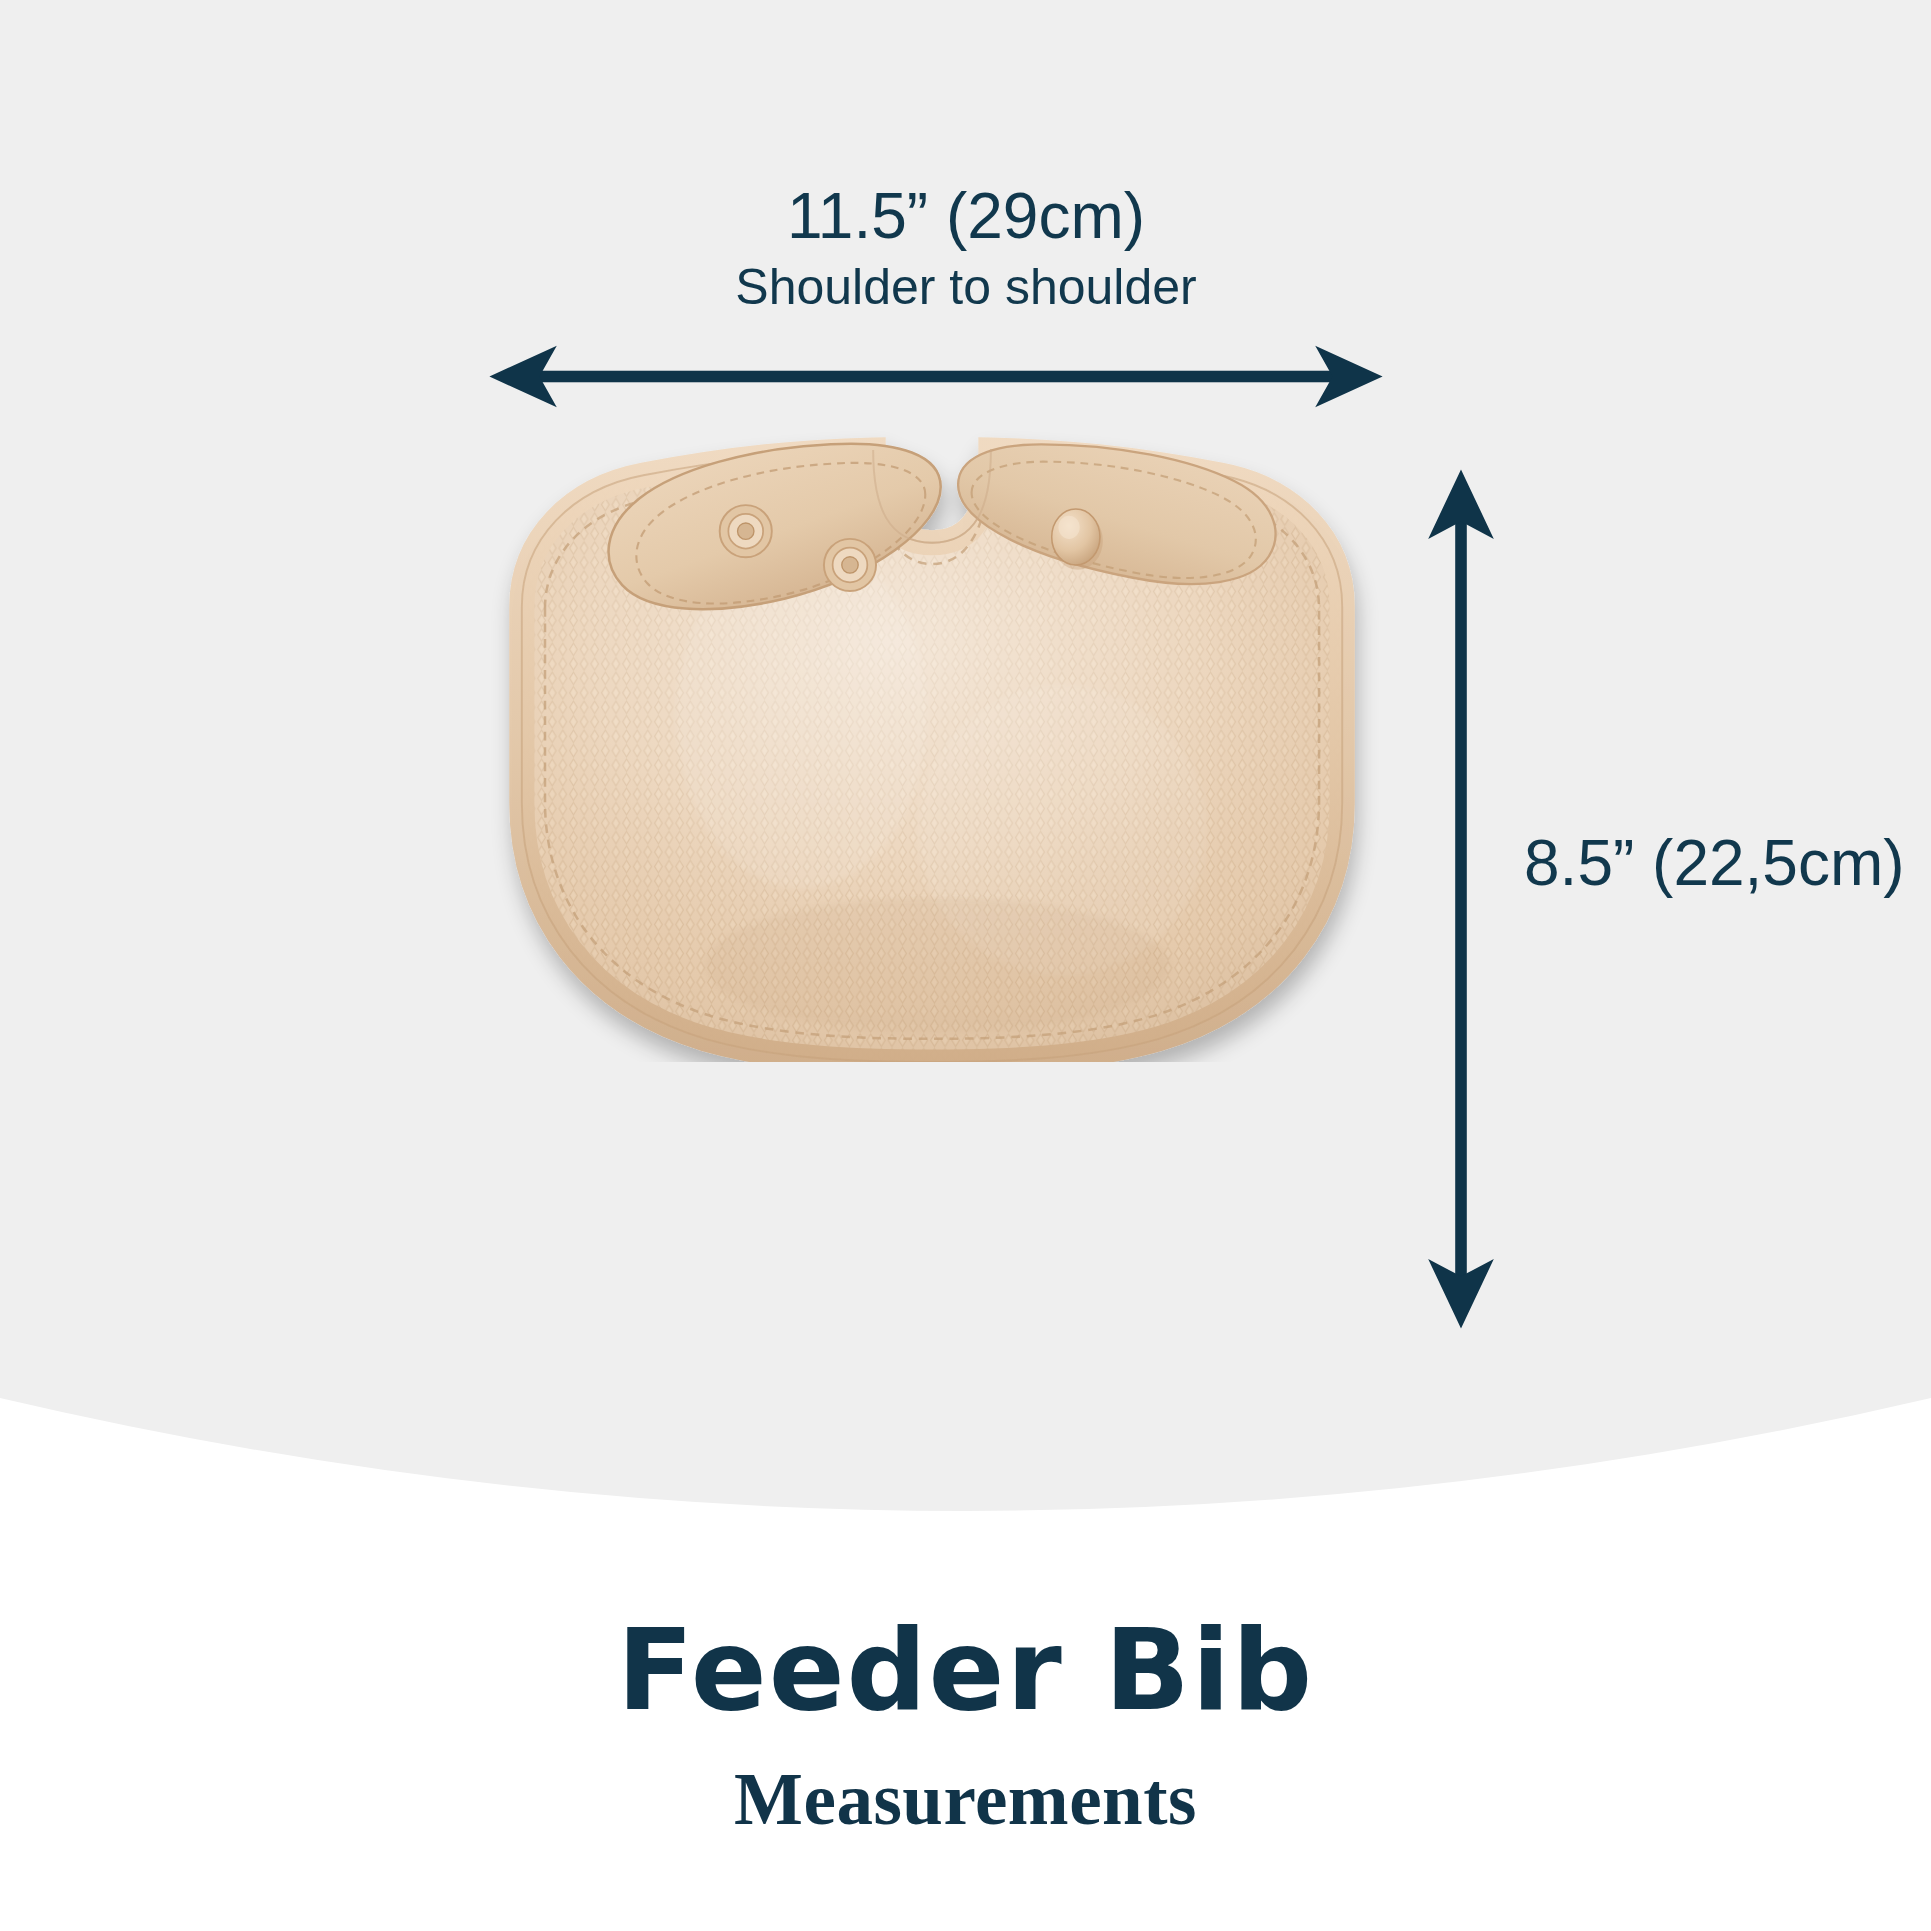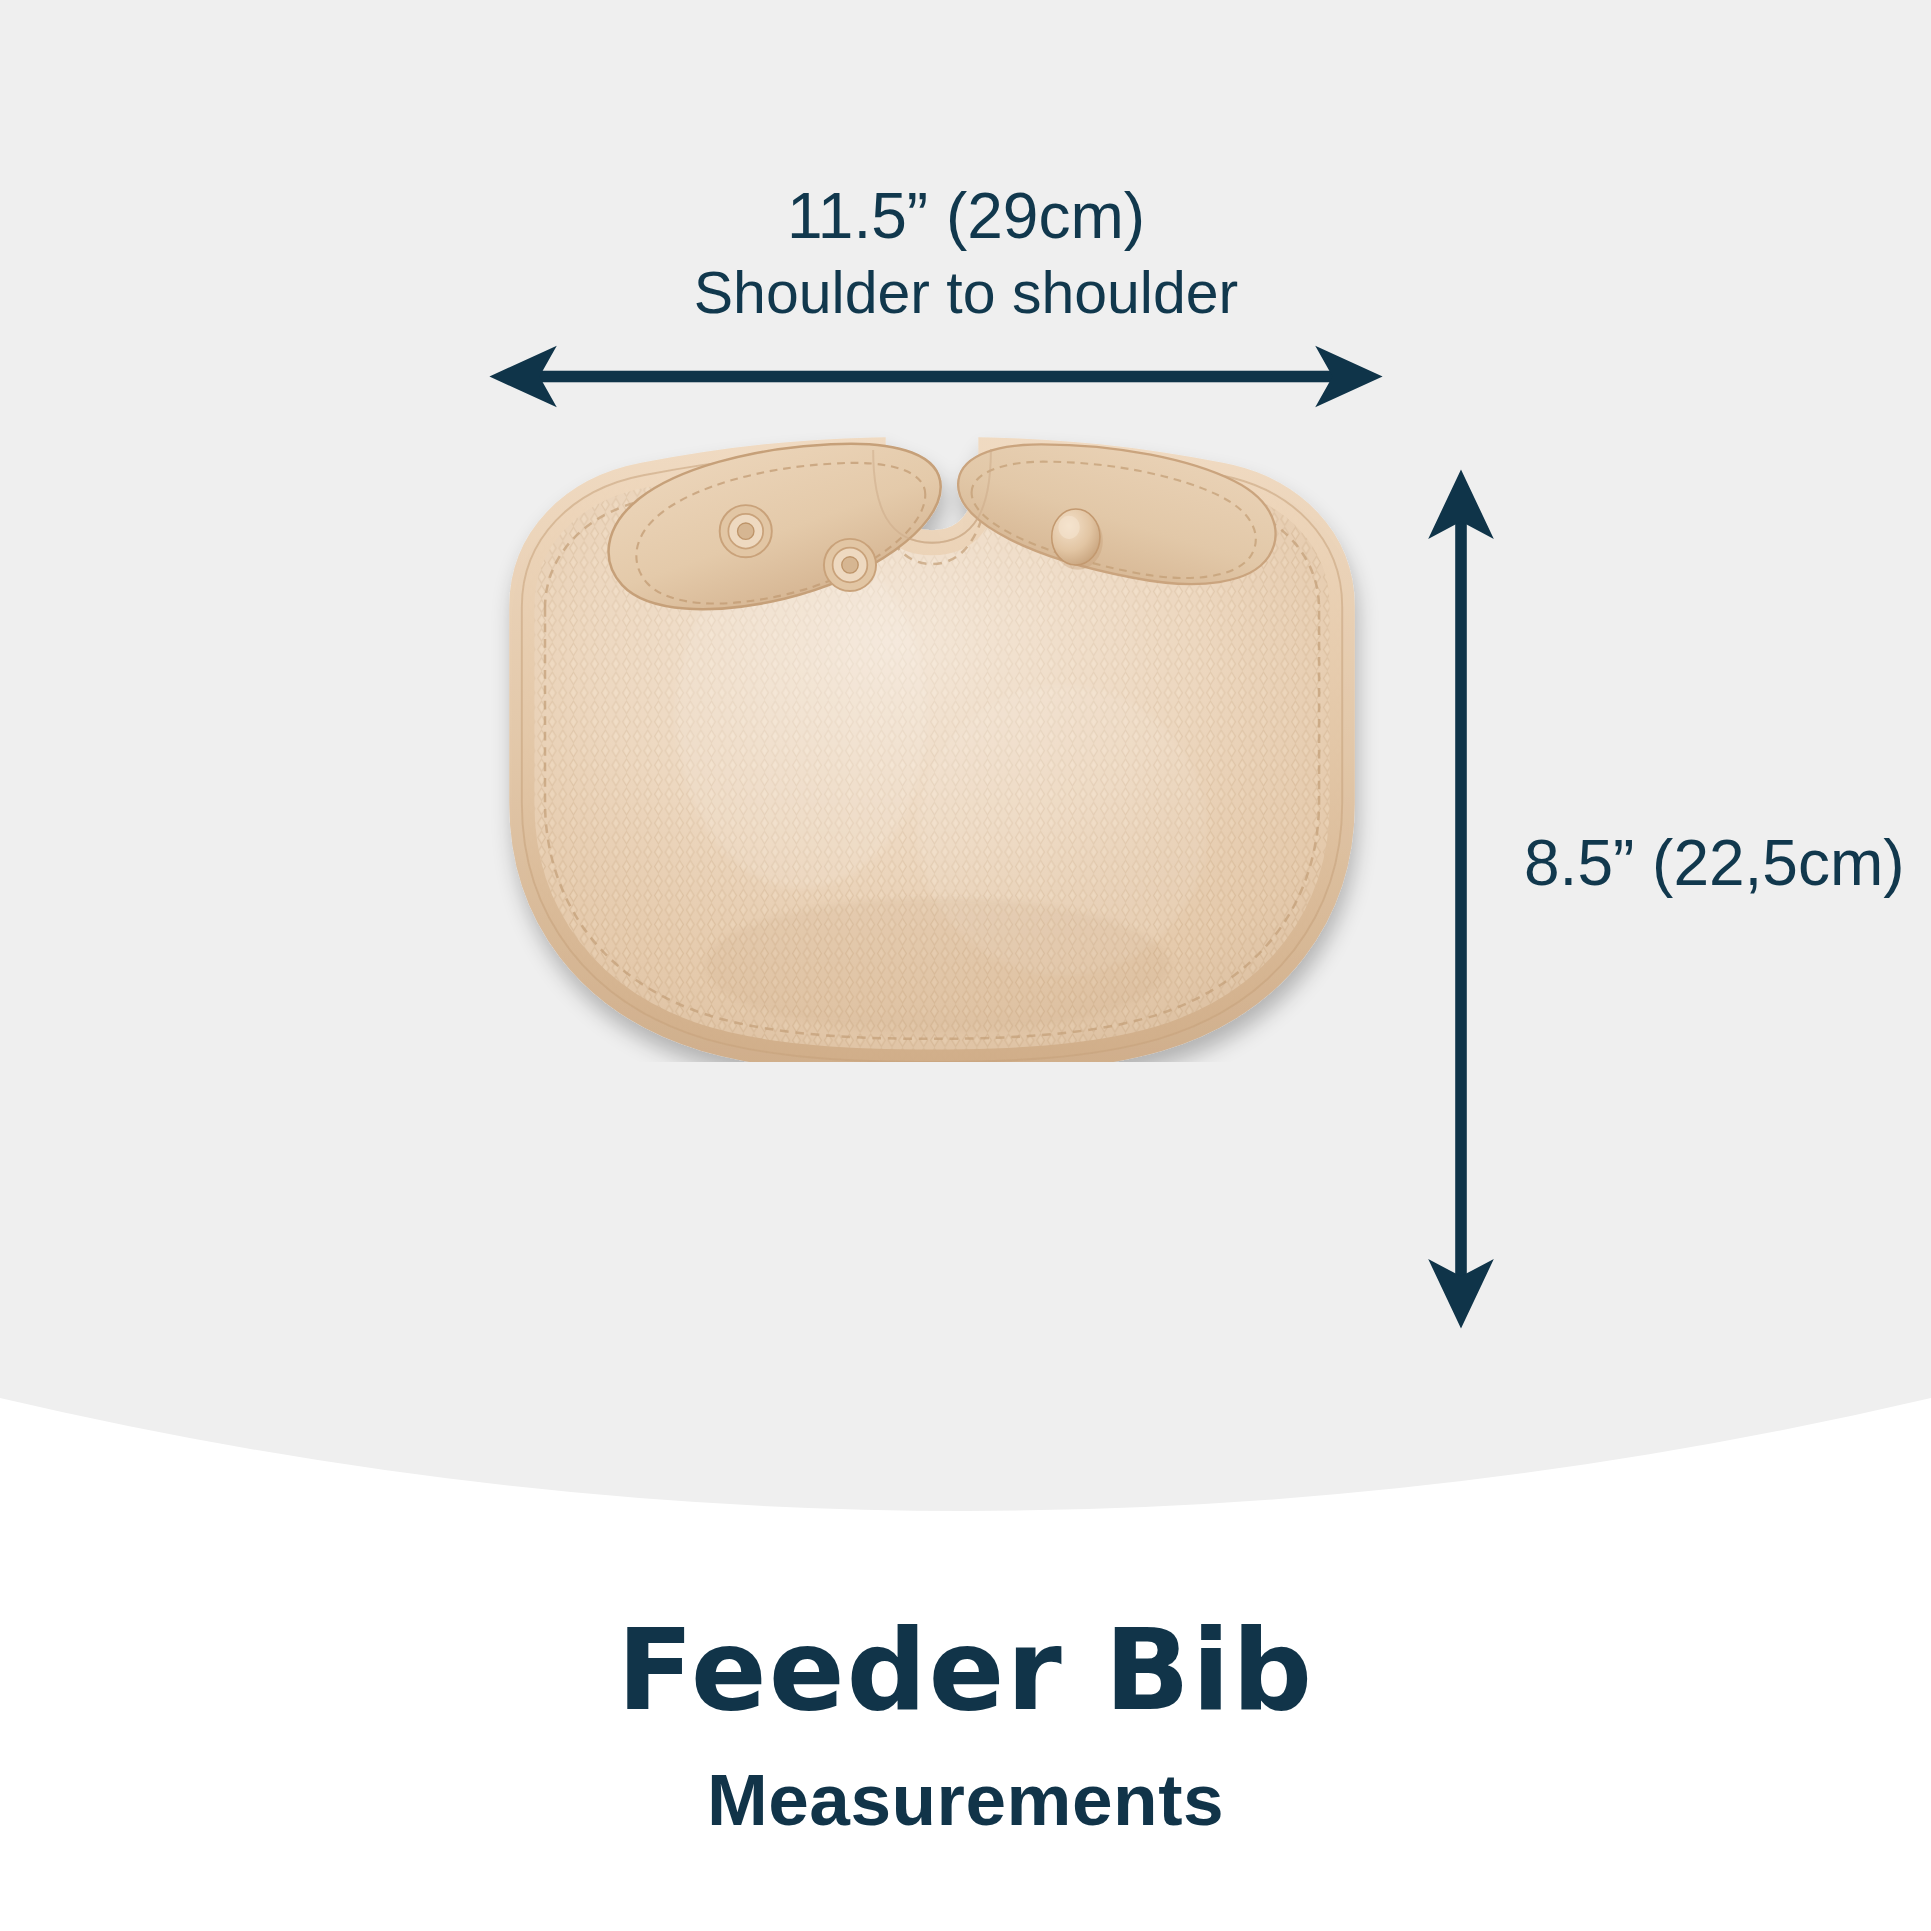--- a/index.html
+++ b/index.html
@@ -25,21 +25,21 @@
   }
   .meas .val{
     display:block;
     font-size:64px;
     font-weight:400;
     line-height:1.18;
     letter-spacing:0px;
   }
   .meas .sub{
     display:block;
-    font-size:59px;
+    font-size:50px;
     font-weight:400;
     line-height:1.30;
     letter-spacing:0px;
   }
   #width-label{left:966px;top:179px;transform:translateX(-50%);text-align:center;}
   #height-label{left:1524px;top:826px;text-align:center;}
 
   
   .arrow-svg{position:absolute;overflow:visible;}
   #width-arrow{left:463px;top:338px;}
@@ -54,21 +54,21 @@
   #title-main{
     top:1614px;
     font-family:"DejaVu Sans", sans-serif;
     font-size:112px;
     font-weight:700;
     letter-spacing:1.9px;
     line-height:1;
   }
   #title-sub{
     top:1763px;
-    font-family:Liberation Sans, sans-serif;
+    font-family:Liberation Serif, serif;
     font-size:73px;
     font-weight:700;
     letter-spacing:0.5px;
     line-height:1;
   }
 </style>
 </head>
 <body>
 
 <div id="stage">

